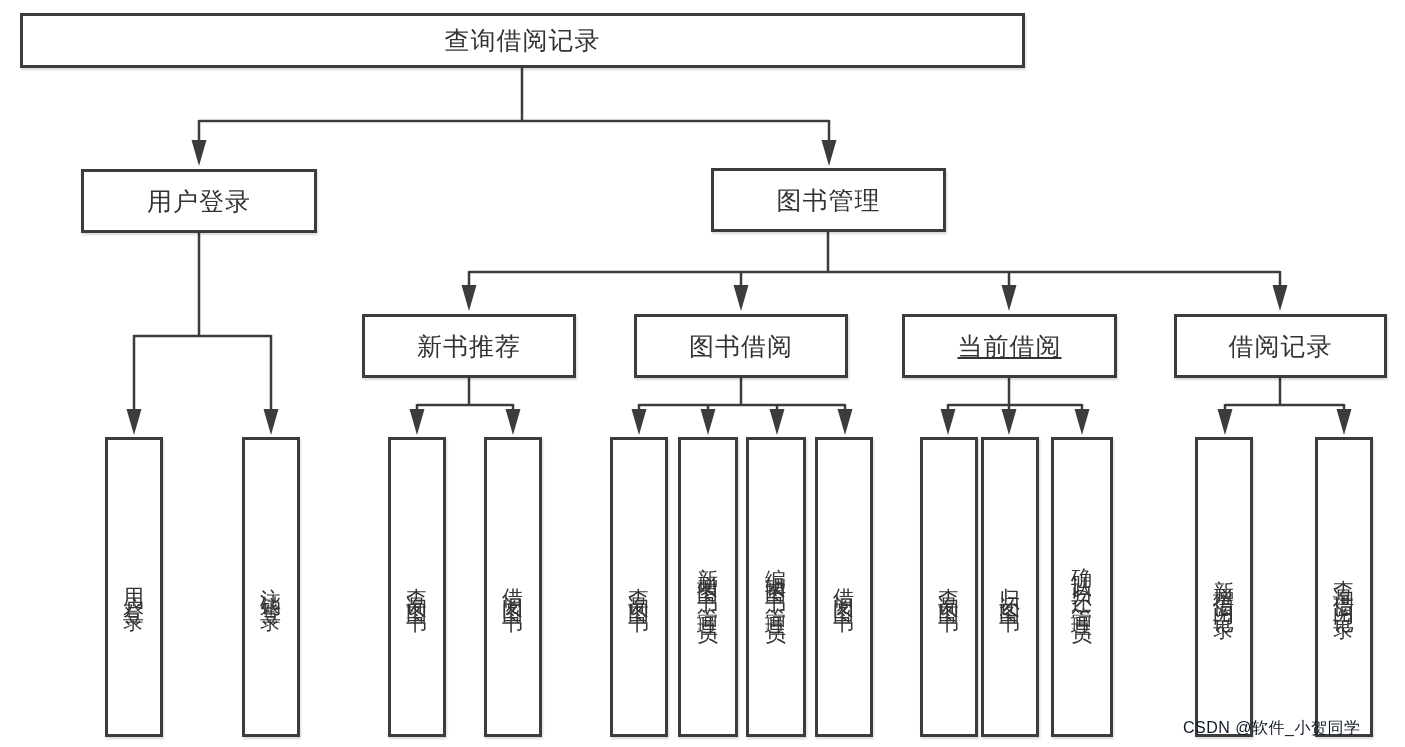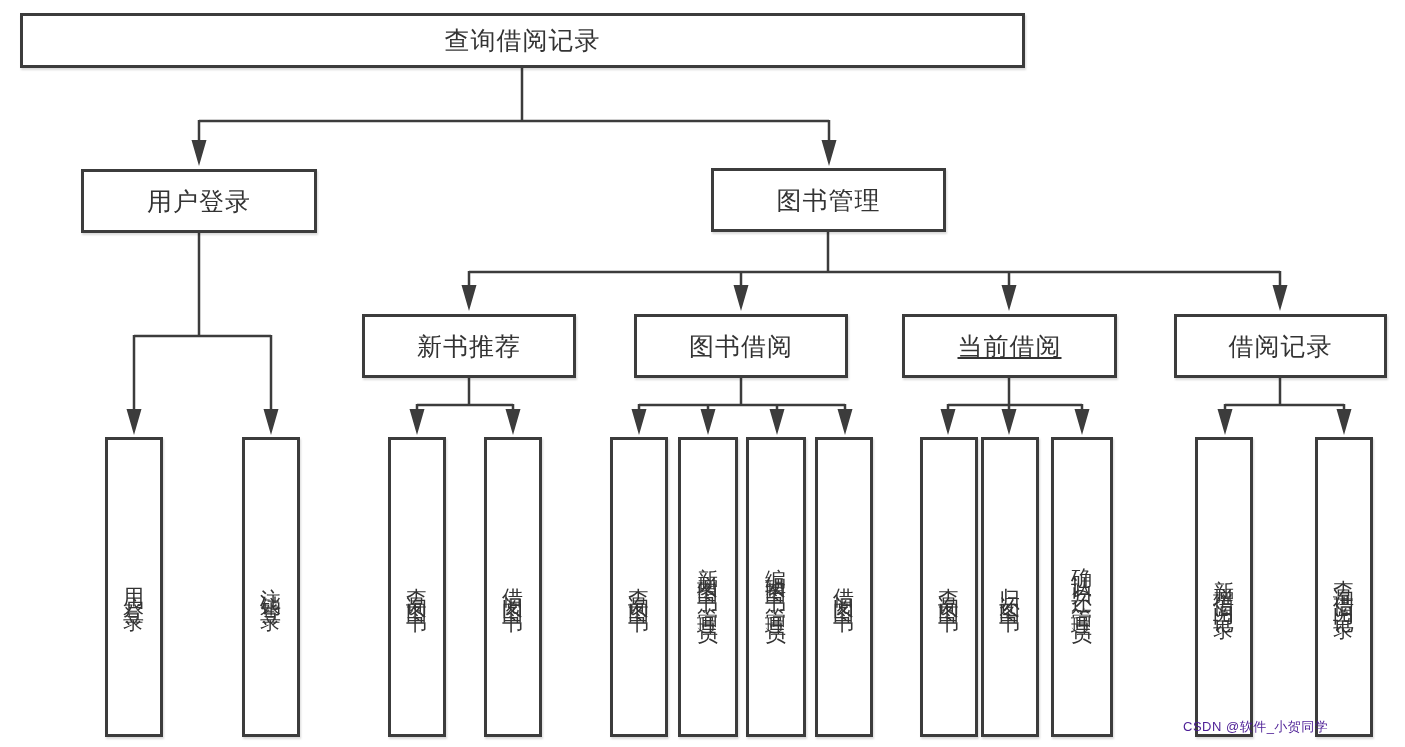--- a/index.html
+++ b/index.html
@@ -62,22 +62,22 @@
   #l-8  { left: 815px;  }
   #l-9  { left: 920px;  }
   #l-10 { left: 981px;  }
   #l-11 { left: 1051px; width: 62px; }
   #l-12 { left: 1195px; }
   #l-13 { left: 1315px; }
   .watermark {
     position: absolute;
     left: 1183px;
     top: 718px;
-    font-size: 13px;
-    color: #4c1d95;
+    font-size: 16px;
+    color: #0f172a;
     letter-spacing: 0.5px;
     white-space: nowrap;
     z-index: 10;
     font-family: "Liberation Sans", "DejaVu Sans", sans-serif;
   }
 </style>
 </head>
 <body>
 
 <div class="stage">

